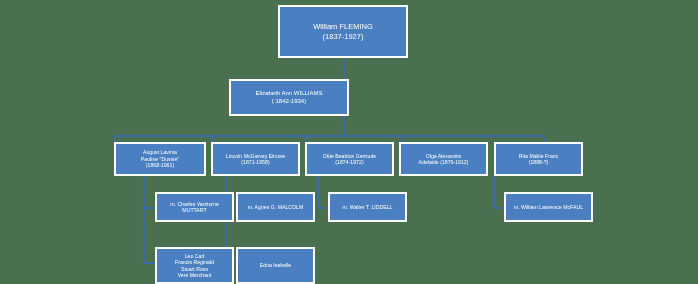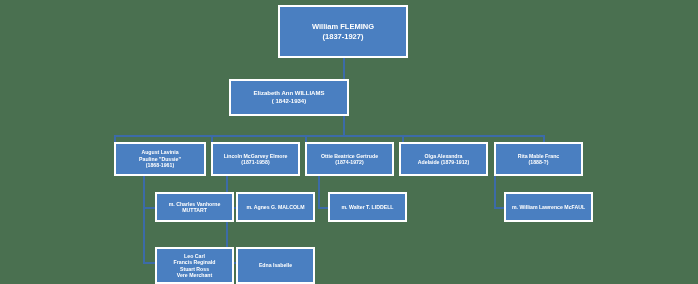--- a/index.html
+++ b/index.html
@@ -28,21 +28,20 @@
     align-items: center;
     justify-content: center;
     text-align: center;
     line-height: 1.22;
     z-index: 3;
     overflow: hidden;
   }
   .node .txt {
     white-space: pre-line;
     padding: 0 3px;
-    font-weight: bold;
   }
   .n-root   { font-size: 7.5px; }
   .n-spouse { font-size: 6px; }
   .n-child  { font-size: 5.2px; }
   .n-marr   { font-size: 5.2px; }
   .n-desc   { font-size: 5.2px; }
 
   
   .conn {
     position: absolute;

